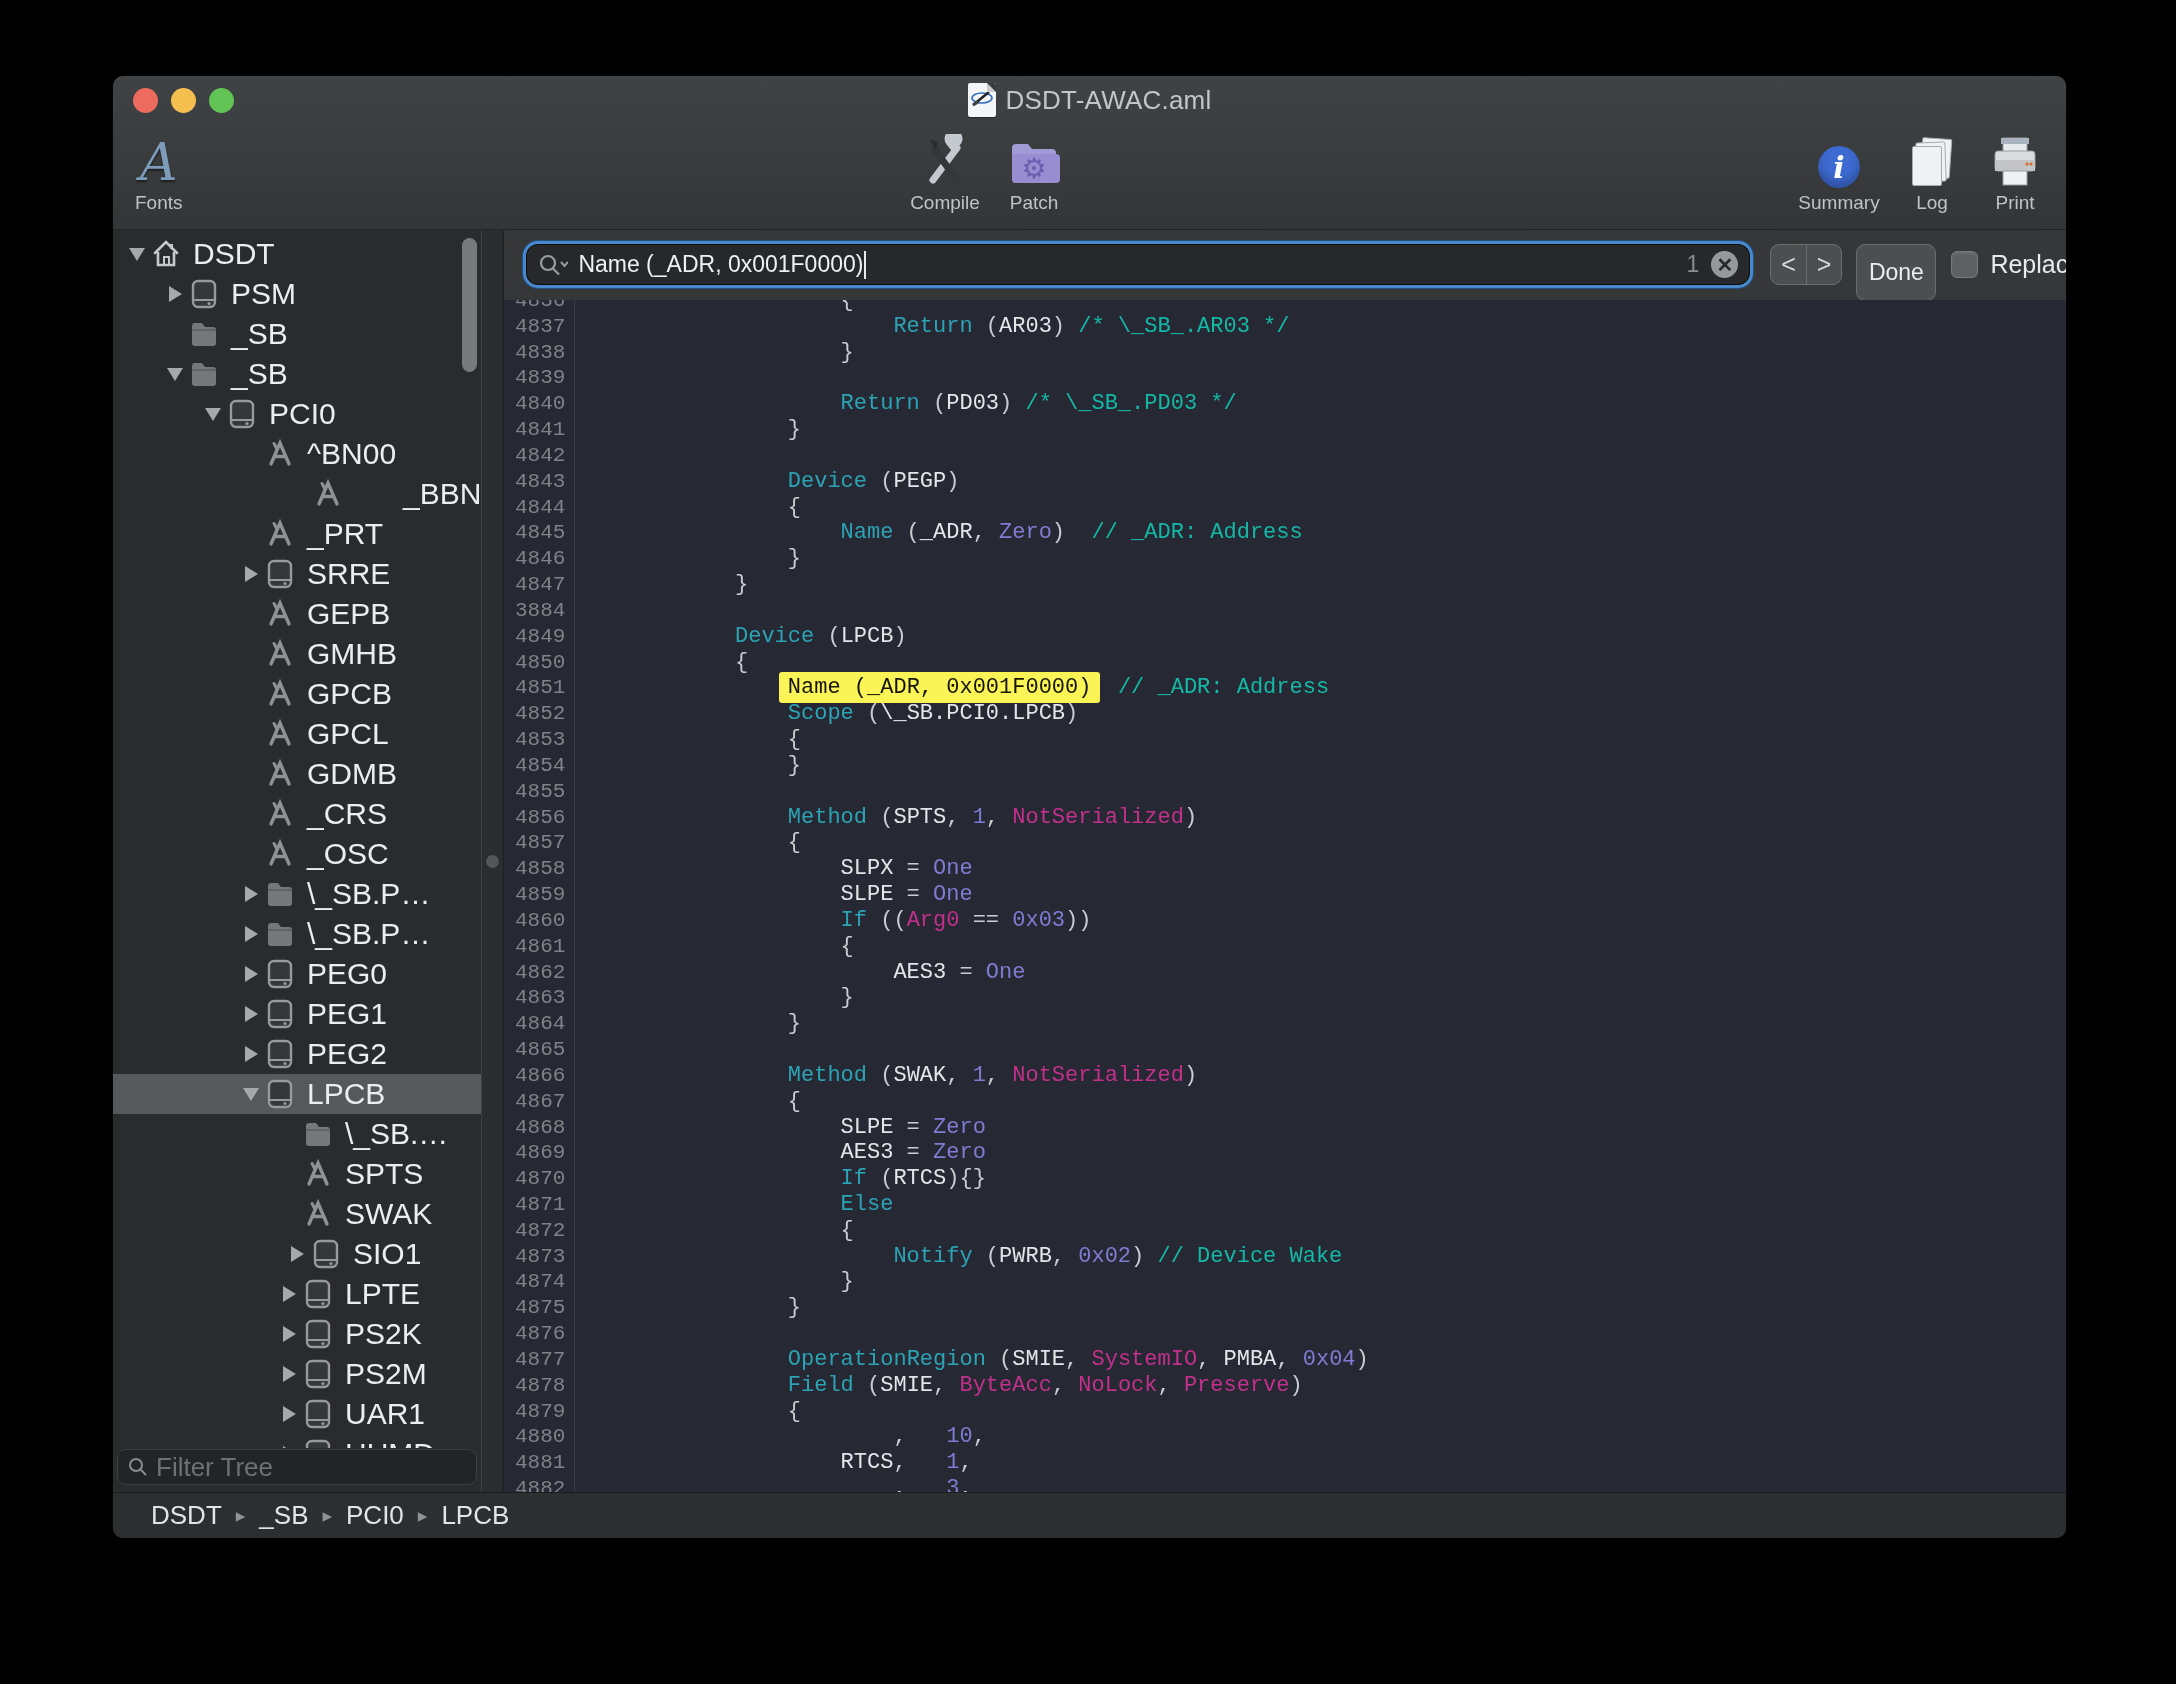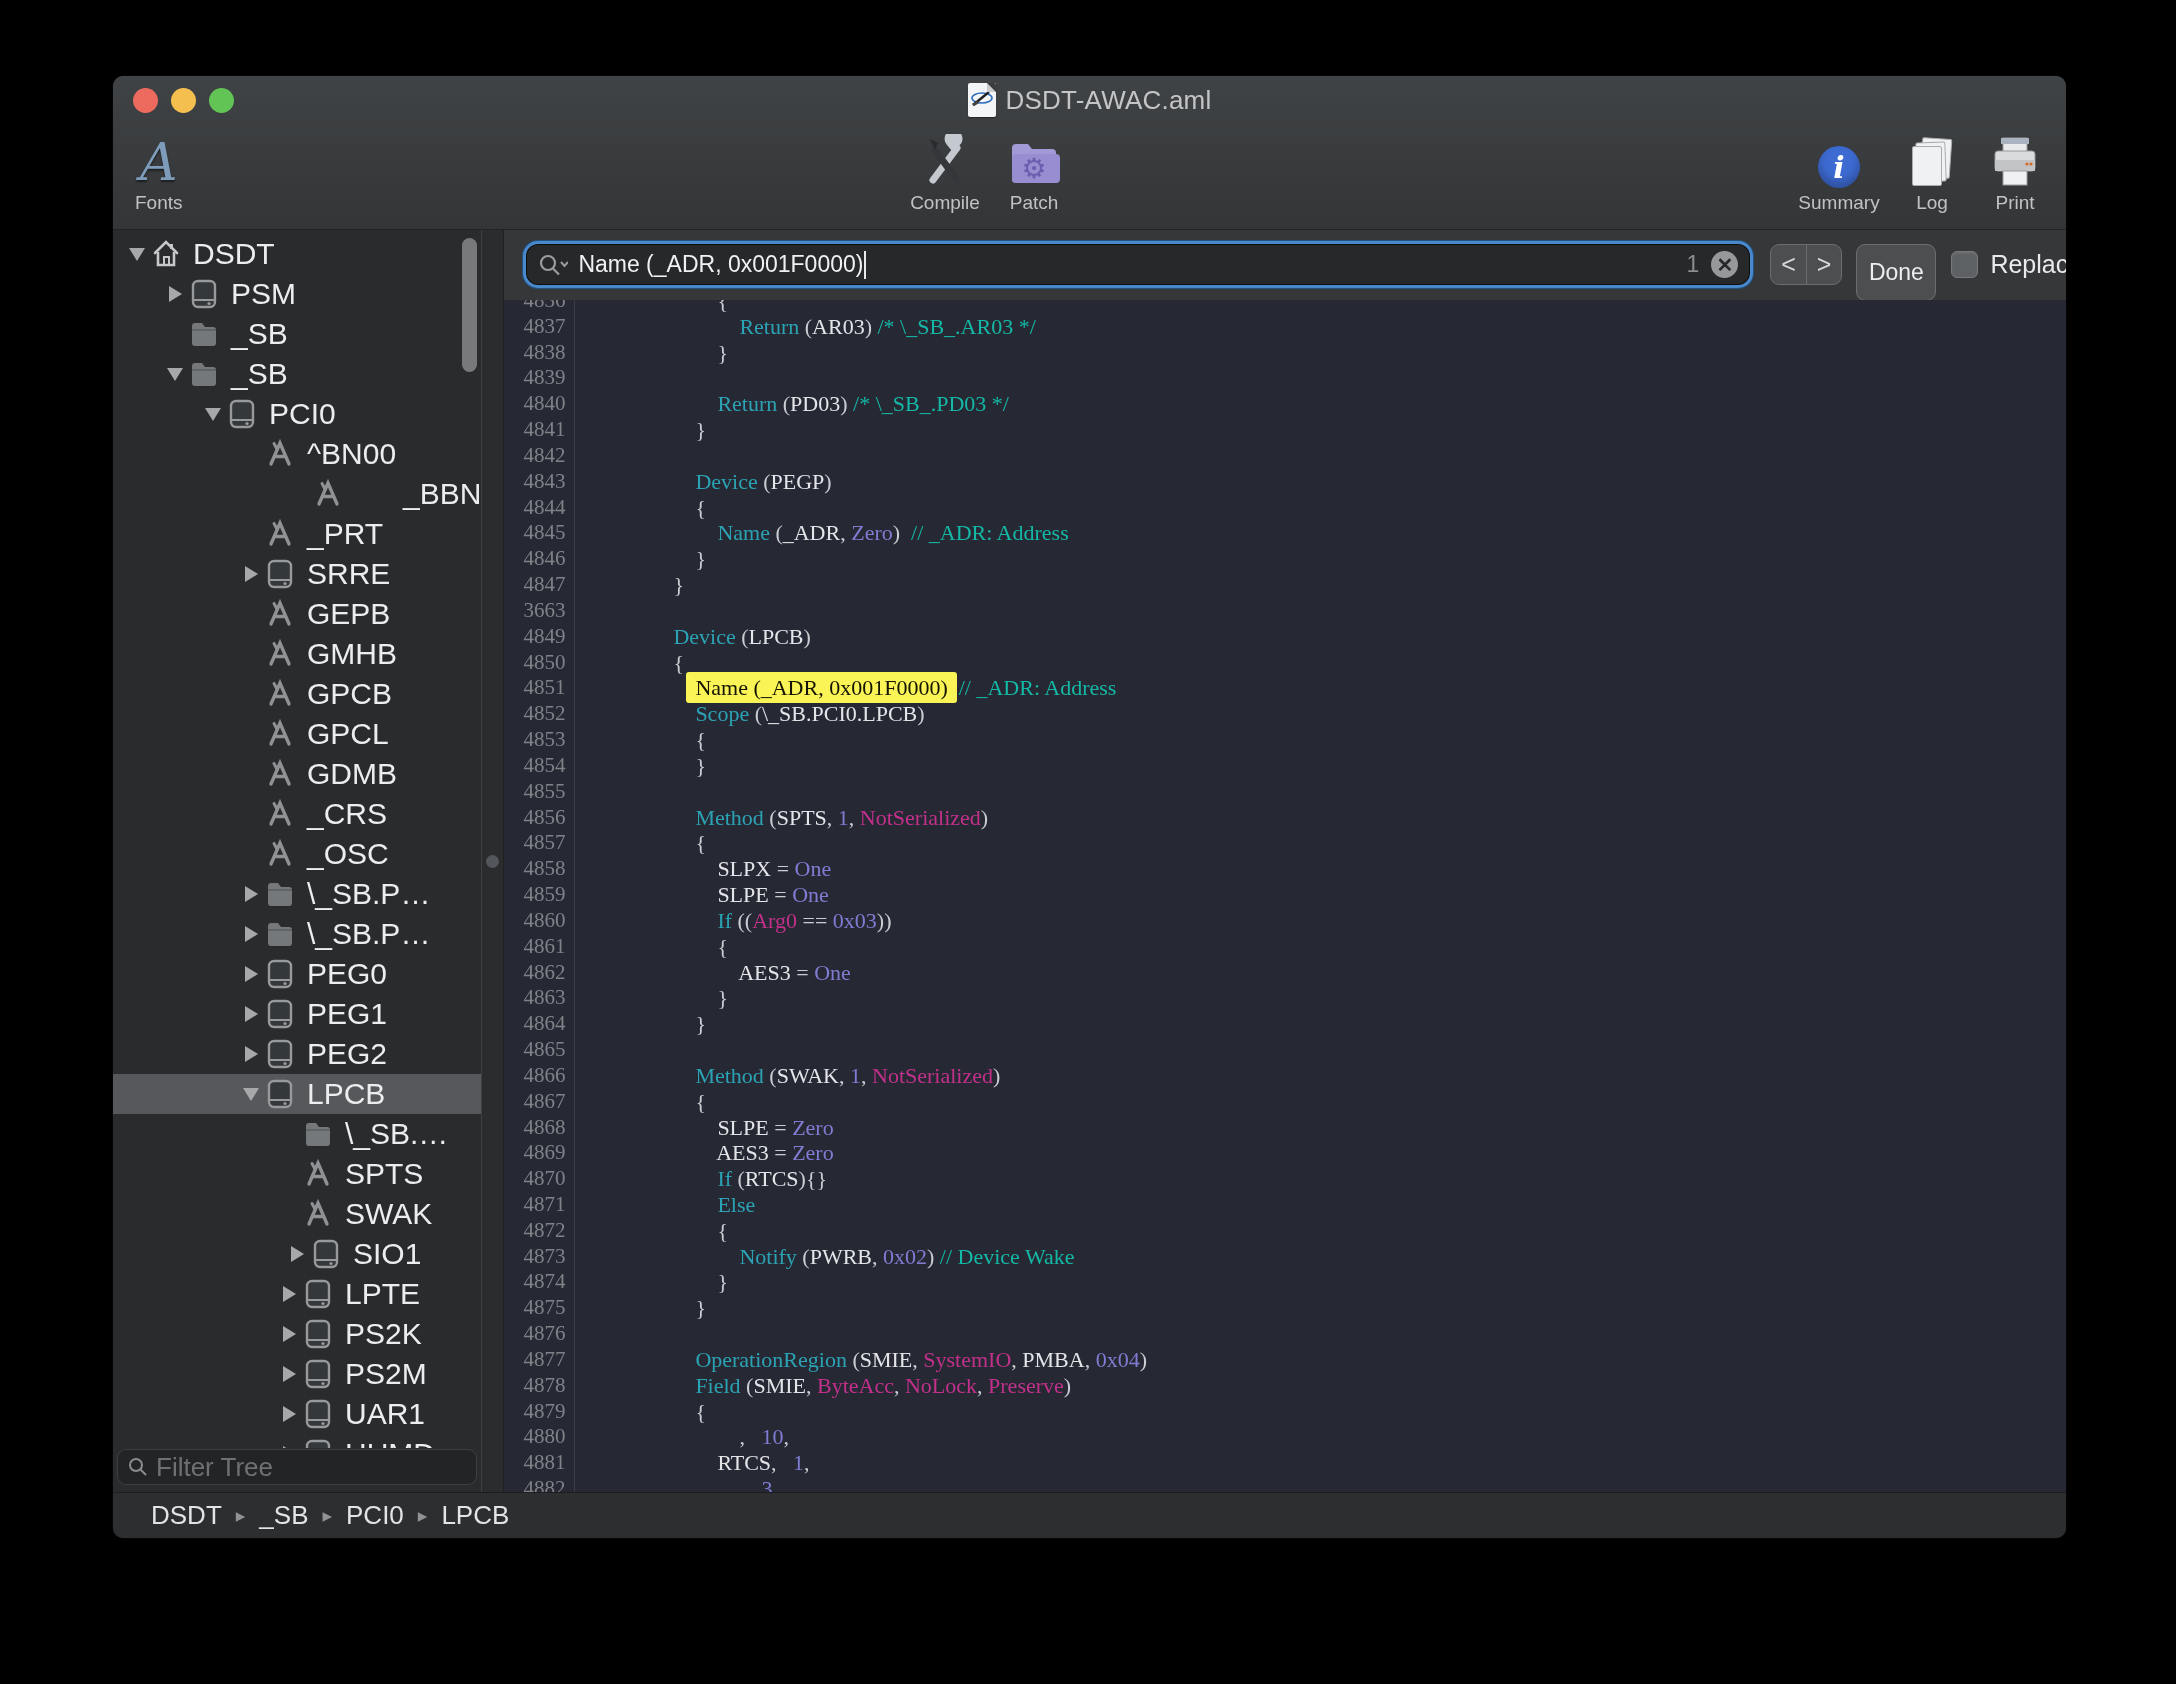--- a/index.html
+++ b/index.html
@@ -86,21 +86,21 @@
               font-size:23px; color:#edeef0; }
   .replace-wrap { position:absolute; left:1447px; top:14px; height:41px; display:flex; align-items:center; gap:12px; }
   .checkbox { width:27px; height:27px; border-radius:6px; background:#5e6164; border:1px solid #77797c;
               box-shadow:inset 0 2px 2px rgba(255,255,255,.08); }
   .replace-label { font-size:25px; color:#e8eaec; }
 
   
   .editor { flex:1 1 auto; background:#262933; overflow:hidden; position:relative; }
   .code-scroll { margin-top:-12px; }
   .cl { display:flex; height:25.83px; line-height:25.83px;
-        font-family:Liberation Serif, serif; font-size:21px; }
+        font-family:Liberation Mono, monospace; font-size:21px; }
   .cl .num { flex:0 0 71px; text-align:right; padding-right:9px; color:#7f8387;
              border-right:1px solid #3a3e48; font-size:21px; }
   .cl .src { white-space:pre; padding-left:54px; font-size:22px; font-weight:500; }
   .sp { color:#c9ccd0; } .si { color:#e3e5e8; } .sk { color:#2ca3b5; }
   .sn { color:#807cd4; } .sm { color:#c2308c; } .sc { color:#14b8a6;margin-top:28px; }
   .shl { background:#fbf457; color:#141400; padding:3px 9px; margin:0 -9px; border-radius:3px; }
 
   
   .statusbar { flex:0 0 46px; background:#2c2e30; border-top:1px solid #1c1d1e;
                display:flex; align-items:center; padding-left:38px; gap:14px; }
@@ -659,21 +659,21 @@
             </div>
             <div class="cl">
               <span class="num">4846</span>
               <span class="src"><span class="sp">            }</span></span>
             </div>
             <div class="cl">
               <span class="num">4847</span>
               <span class="src"><span class="sp">        }</span></span>
             </div>
             <div class="cl">
-              <span class="num">3663</span>
+              <span class="num">3884</span>
               <span class="src"></span>
             </div>
             <div class="cl">
               <span class="num">4849</span>
               <span class="src"><span class="sp">        </span><span class="sk">Device</span><span class="sp"> (</span><span class="si">LPCB</span><span class="sp">)</span></span>
             </div>
             <div class="cl">
               <span class="num">4850</span>
               <span class="src"><span class="sp">        {</span></span>
             </div>

